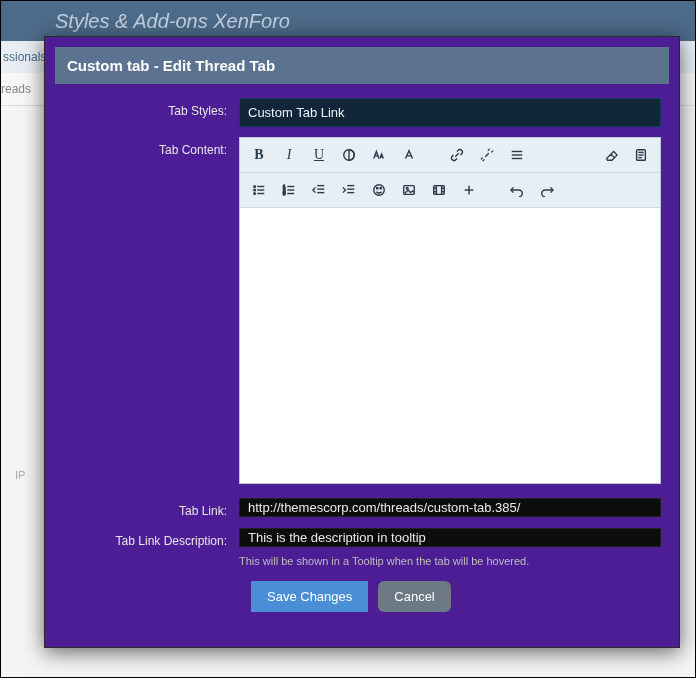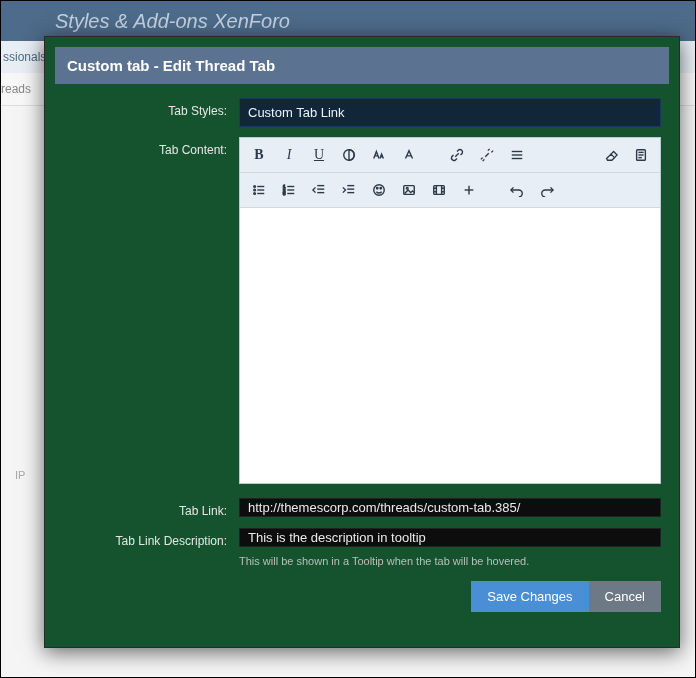--- a/index.html
+++ b/index.html
@@ -30,21 +30,21 @@
   }
   .bgnav1 { background:#e8eef3; height:32px; display:flex; align-items:center; font-size:12px; color:#4d6b8a; padding-left:0; }
   .bgnav2 { background:#f7f7f7; height:32px; display:flex; align-items:center; font-size:12px; color:#888; gap:24px; padding-left:0; }
   .bgnav3 { height:350px; border-top:1px solid #ddd; }
   .bgbot { padding:14px; font-size:11px; color:#aaa; }
 
   .modal {
     position: absolute;
     left: 44px; top: 36px;
     width: 636px; height: 612px;
-    background: #14532d;
+    background: #4c1d95;
     border: 1px solid #2a2a2a;
     box-shadow: 0 4px 20px rgba(0,0,0,0.6);
   }
   .mtitle {
     margin: 10px 10px 0 10px;
     background: #5b7290;
     color: #fff;
     font-size: 15px;
     font-weight: bold;
     padding: 10px 12px;
@@ -107,30 +107,30 @@
     border-radius: 2px;
     font-size: 14px;
   }
   .tbtn svg { width:14px; height:14px; display:block; }
   .tbtn svg * { stroke:#2b3a4a; fill:none; stroke-width:1.6; }
   .editor-area {
     background:#fff;
     height: 275px;
     border-top: none;
   }
-  .actions { display:flex; margin-left:188px; margin-top:14px;justify-content:flex-end; }
+  .actions { display:flex; gap:10px; margin-left:188px; margin-top:14px; }
   .btn {
     border: none;
     color: #fff;
     font-size: 13px;
     padding: 8px 16px;
     cursor: pointer;
   }
   .btn-primary { background:#4a8fd6; }
-  .btn-secondary { background:#6d7984; }
+  .btn-secondary { background:#6d7984;border-radius:6px; }
 </style>
 </head>
 <body>
 
 <div class="bgwrap">
   <div class="bghead">
     <span>Styles &amp; Add-ons XenForo</span>
   </div>
   <div class="bgnav1">
     <span style="padding-left:2px">ssionals</span>

